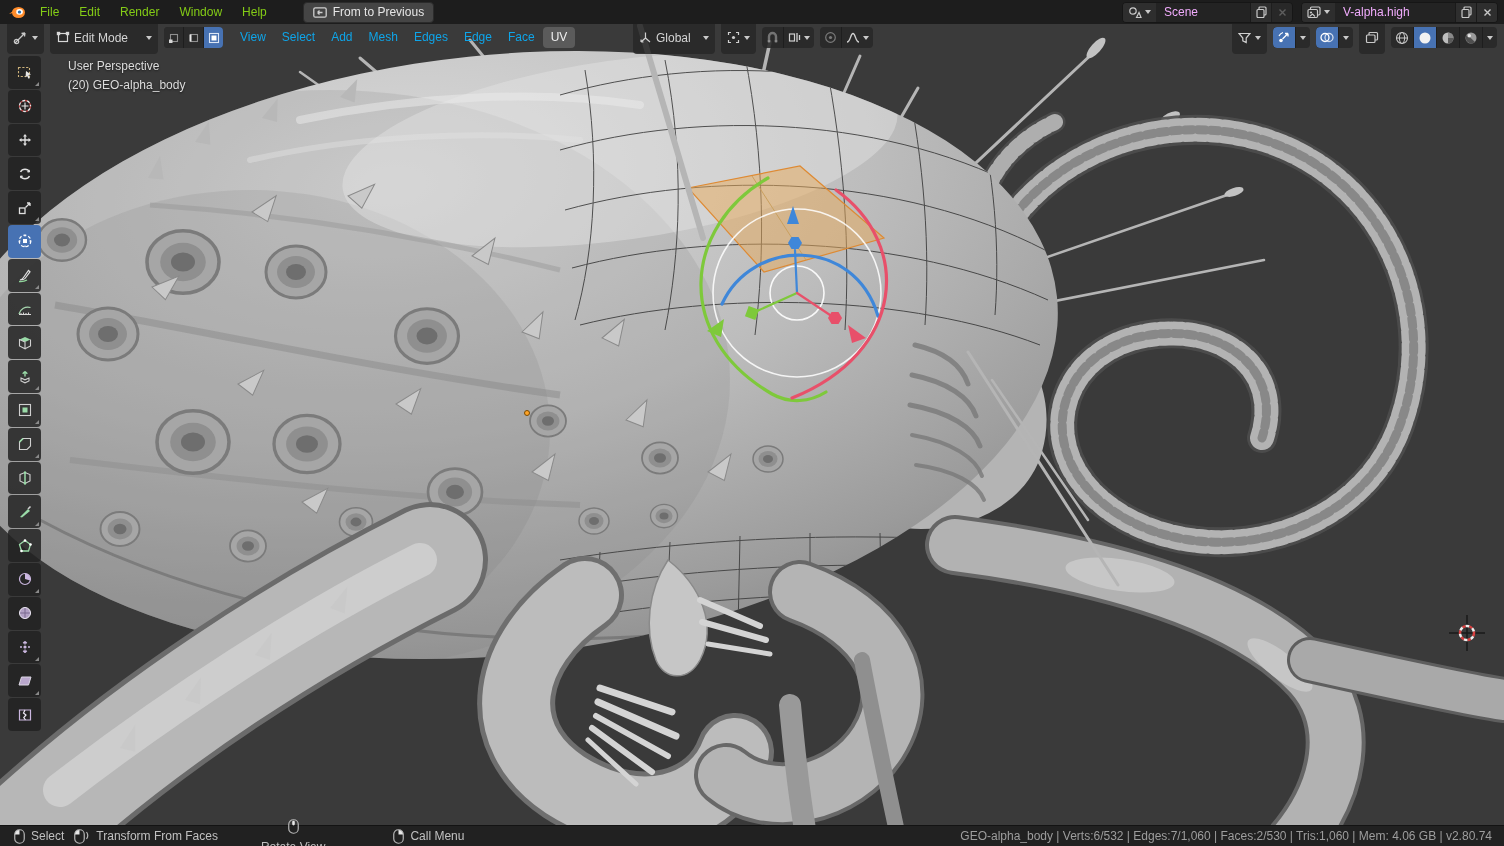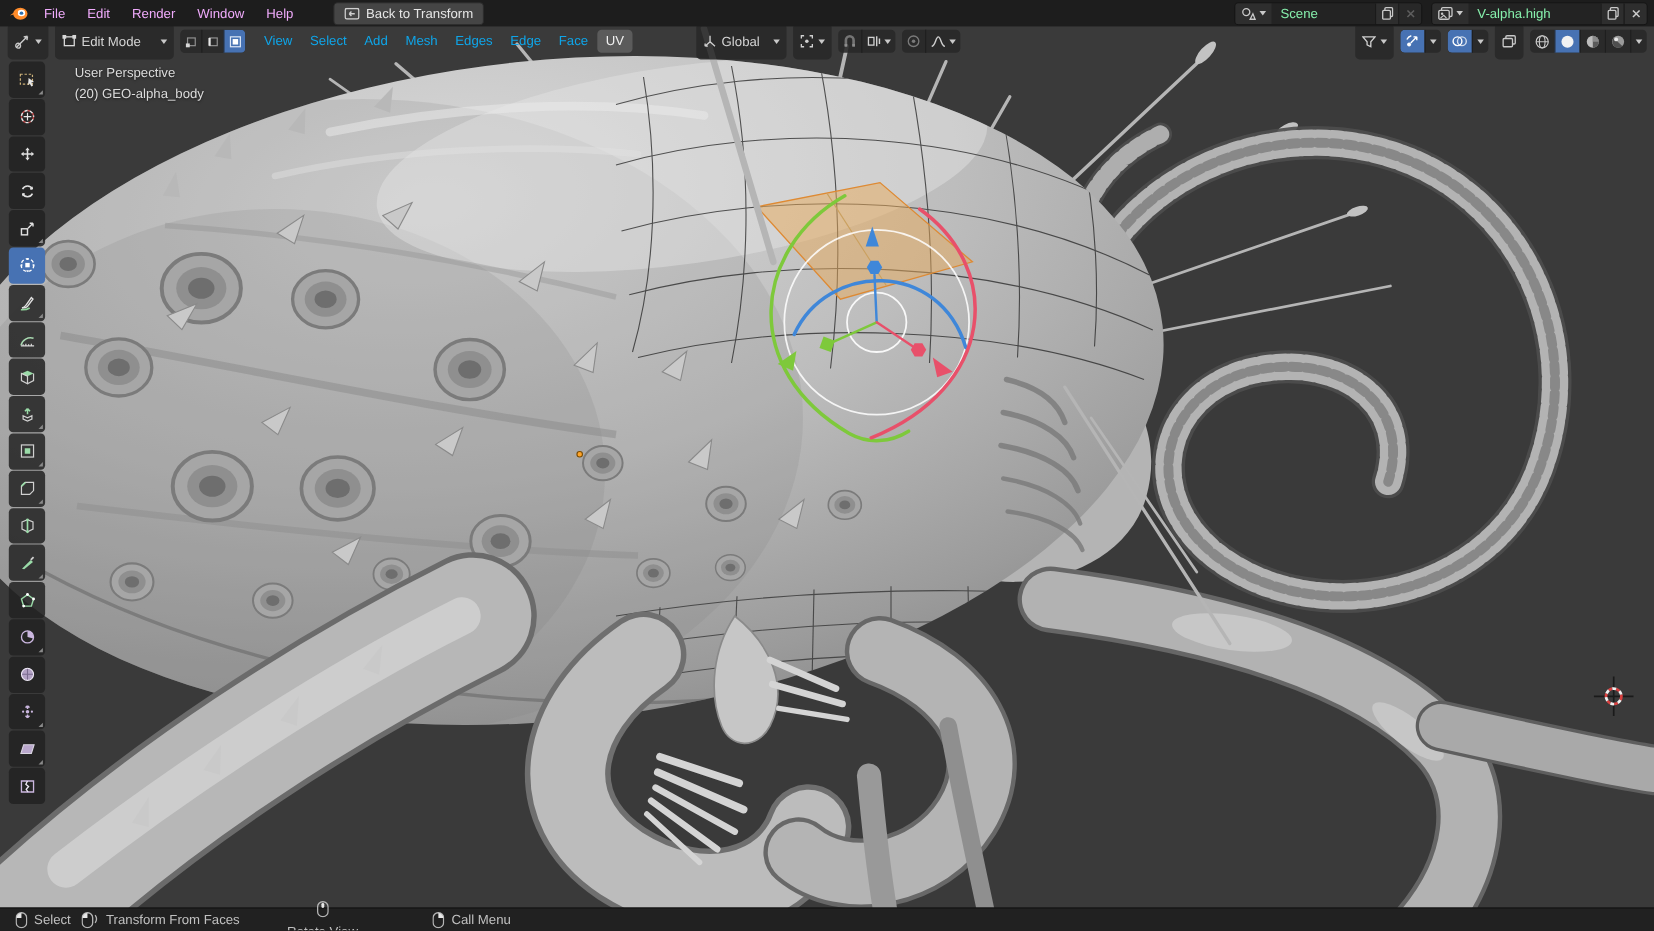--- a/index.html
+++ b/index.html
@@ -4,28 +4,28 @@
 <style>
   html,body{margin:0;padding:0;background:#111;}
   #app{position:relative;width:1504px;height:846px;overflow:hidden;background:#3a3a3a;
        font-family:"Liberation Sans","DejaVu Sans",sans-serif;font-size:12px;color:#d4d4d4;
        -webkit-user-select:none;user-select:none;}
   svg{display:block}
   
   #topbar{position:absolute;top:0;left:0;right:0;height:24px;background:#1d1d1d;
           display:flex;align-items:center;z-index:40;}
   .logo{width:26px;height:24px;display:flex;align-items:center;justify-content:center;margin-left:4px;}
-  .menu-item{padding:0 10px;line-height:24px;color:#f0abfc;cursor:default;}
+  .menu-item{padding:0 10px;line-height:24px;color:#84cc16;cursor:default;}
   .back-btn{margin-left:26px;display:flex;align-items:center;gap:6px;background:#454545;
             border:1px solid #2b2b2b;border-radius:4px;height:19px;padding:0 9px;color:#e6e6e6;}
   #topbar-right{margin-left:auto;display:flex;align-items:center;gap:8px;margin-right:6px;}
   .id-block{display:flex;align-items:stretch;height:19px;background:#232323;border:1px solid #161616;
             border-radius:4px;overflow:hidden;}
   .id-seg{display:flex;align-items:center;gap:3px;padding:0 5px;background:#2e2e2e;}
-  .id-val{display:flex;align-items:center;padding:0 8px;color:#86efac;}
+  .id-val{display:flex;align-items:center;padding:0 8px;color:#f0abfc;}
   .id-btn{width:20px;display:flex;align-items:center;justify-content:center;background:#2e2e2e;
           border-left:1px solid #1a1a1a;}
   .chev{width:0;height:0;border-left:3.5px solid transparent;border-right:3.5px solid transparent;
         border-top:4px solid #c9c9c9;display:inline-block;}
   
   #vp-header{position:absolute;top:25px;left:0;right:0;height:25px;display:flex;align-items:center;
              padding:0 7px;z-index:30;pointer-events:none;}
   #vp-header>*{pointer-events:auto;}
   .hgroup{display:flex;align-items:center;background:rgba(40,40,40,.88);border-radius:4px;height:21px;}
   .hbtn{display:flex;align-items:center;gap:4px;padding:0 6px;height:33px;}
@@ -345,21 +345,21 @@
     <span class="menu-item">File</span>
     <span class="menu-item">Edit</span>
     <span class="menu-item">Render</span>
     <span class="menu-item">Window</span>
     <span class="menu-item">Help</span>
     <div class="back-btn">
       <svg width="14" height="11" viewBox="0 0 14 11">
         <rect x="0.8" y="0.8" width="12.4" height="9.4" rx="1.5" fill="none" stroke="#cfcfcf" stroke-width="1.3"></rect>
         <path d="M9.5,5.5 H4.5 M4.5,5.5 l2,-2 M4.5,5.5 l2,2" stroke="#cfcfcf" stroke-width="1.3" fill="none"></path>
       </svg>
-      <span>Back to Transform</span>
+      <span>From to Previous</span>
     </div>
     <div id="topbar-right">
       <div class="id-block">
         <span class="id-seg">
           <svg width="14" height="13" viewBox="0 0 14 13">
             <circle cx="5" cy="5" r="3.2" fill="none" stroke="#c9c9c9" stroke-width="1.2"></circle>
             <path d="M8.5,11.5 L11,6.5 L13,11.5 Z" fill="none" stroke="#c9c9c9" stroke-width="1.2"></path>
           </svg>
           <span class="chev"></span>
         </span>
@@ -726,15 +726,16 @@
       </svg>
       <span>Rotate View</span>
     </span>
     <span class="hint" style="margin-left:68px;">
       <svg width="11" height="15" viewBox="0 0 11 15">
         <rect x="0.75" y="0.75" width="9.5" height="13.5" rx="4.5" fill="none" stroke="#b5b5b5" stroke-width="1.2"></rect>
         <path d="M5.5,1 A4.5,4.5 0 0 1 10,5.5 H5.5 Z" fill="#e8e8e8"></path>
       </svg>
       <span>Call Menu</span>
     </span>
+    <span id="stats">GEO-alpha_body | Verts:6/532 | Edges:7/1,060 | Faces:2/530 | Tris:1,060 | Mem: 4.06 GB | v2.80.74</span>
   </div>
 
 </div>
 
 </body></html>

